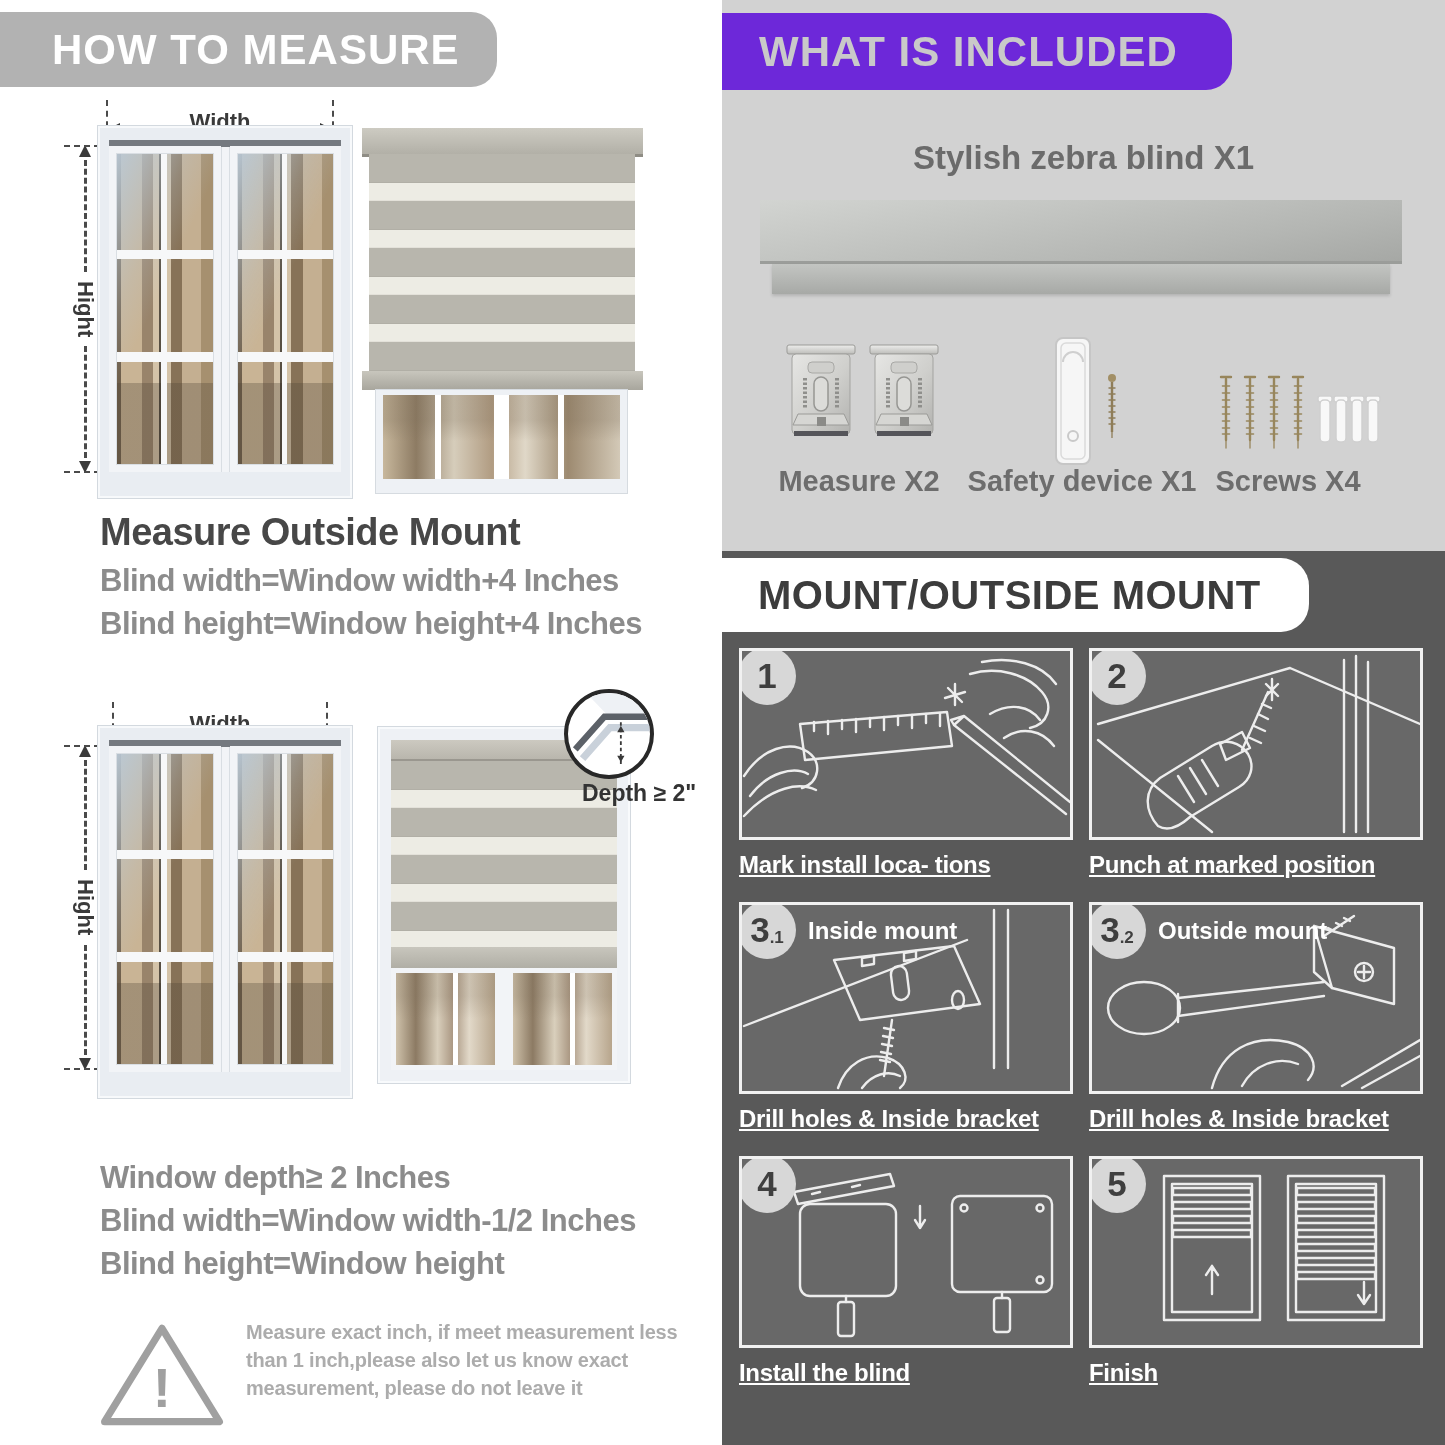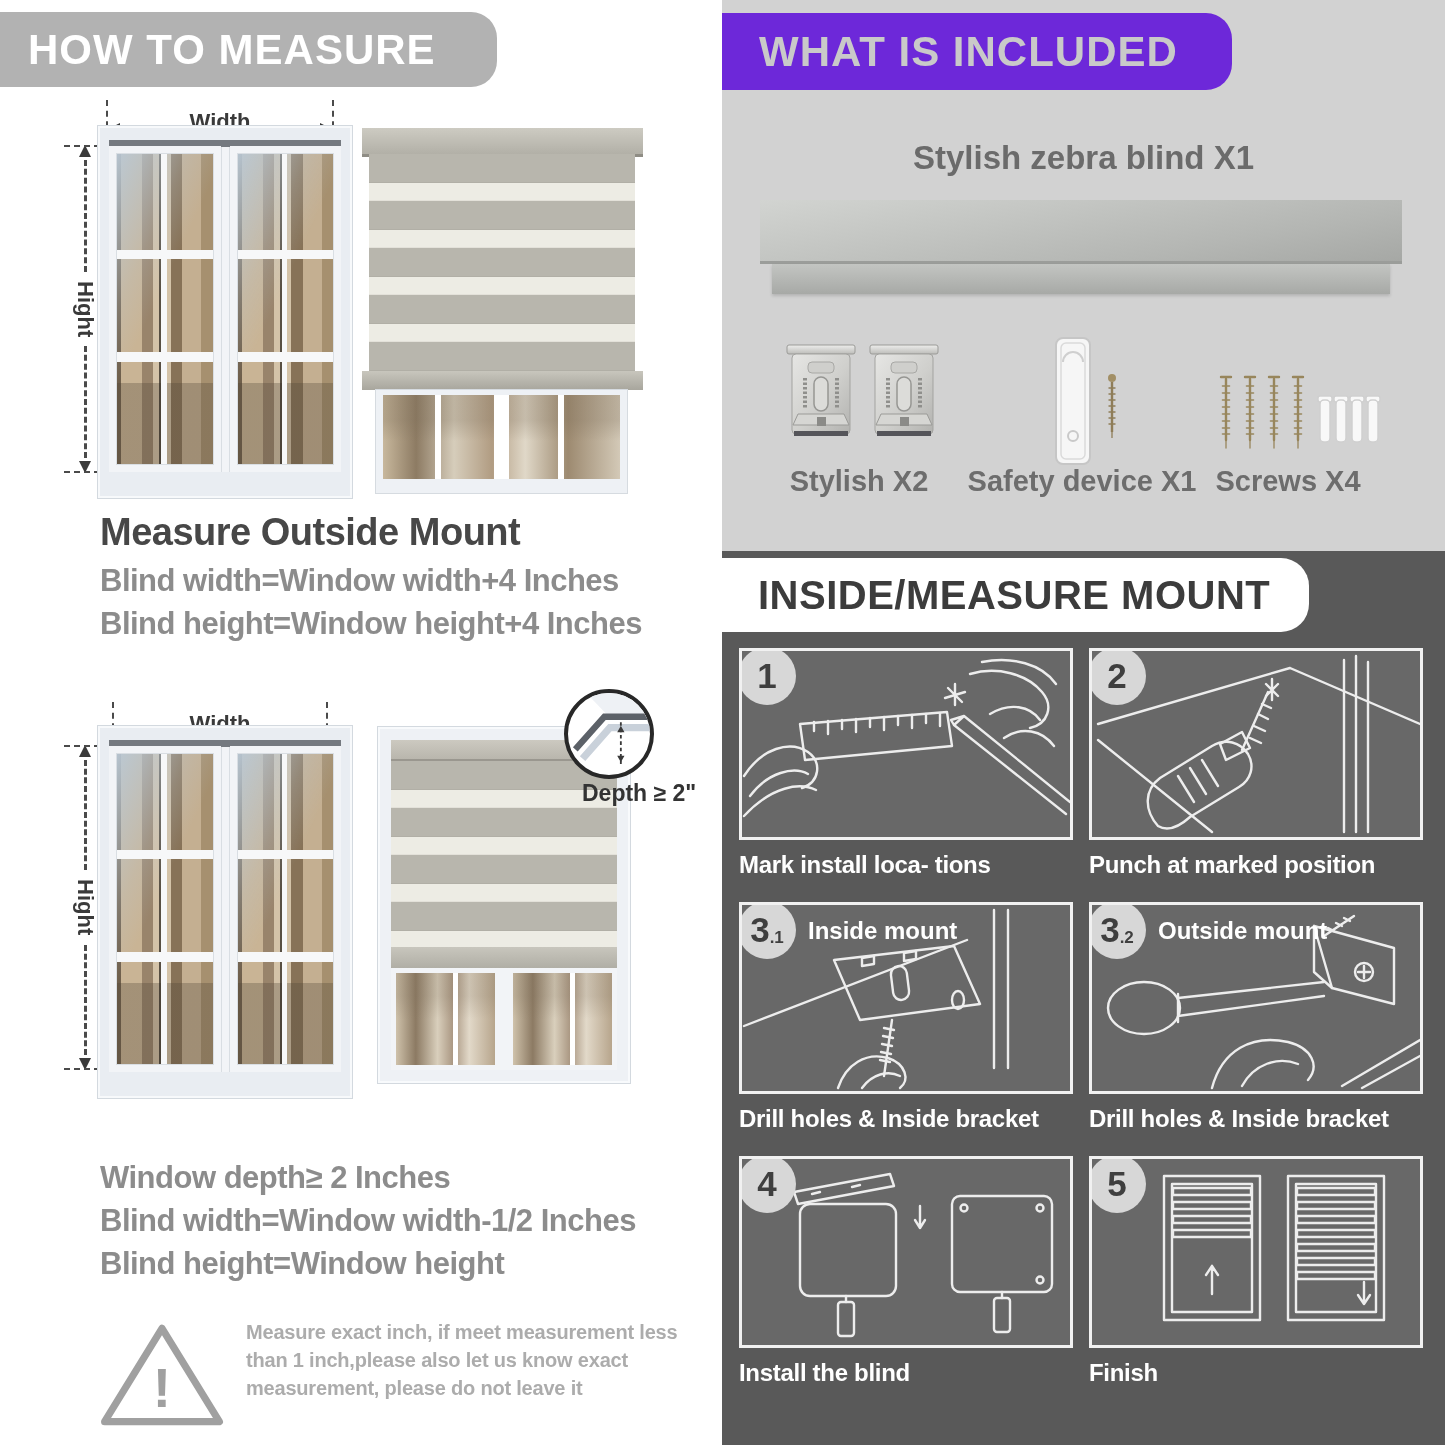--- a/index.html
+++ b/index.html
@@ -4,21 +4,21 @@
 <style>
   html,body{margin:0;padding:0;background:#fff;}
   .page{position:relative;width:1445px;height:1445px;background:#fff;overflow:hidden;
         font-family:"Liberation Sans",sans-serif;}
   .abs{position:absolute;}
 
   
   .left-half{position:absolute;left:0;top:0;width:722px;height:1445px;background:#fff;}
   .banner-how{position:absolute;left:0;top:12px;width:497px;height:75px;background:#b2b2b2;
               border-radius:0 26px 26px 0;color:#fff;font-size:42px;font-weight:700;
-              line-height:75px;padding-left:28px;letter-spacing:1px;box-sizing:border-box;}
+              line-height:75px;padding-left:52px;letter-spacing:1px;box-sizing:border-box;}
 
   .sec-title{position:absolute;font-size:38px;font-weight:700;color:#474747;letter-spacing:-.5px;text-align:center;}
   .formula{position:absolute;font-size:31px;font-weight:700;color:#8c8c8c;letter-spacing:-.5px;}
 
   
   .harrow{position:absolute;height:30px;}
   .harrow .vtick{position:absolute;top:0;bottom:-8px;border-left:2px dashed #4a4a4a;}
   .harrow .vtick.l{left:0}.harrow .vtick.r{right:0}
   .harrow .hline{position:absolute;left:2px;right:2px;top:9px;display:flex;align-items:flex-end;}
   .tri{width:0;height:0;flex:none;}
@@ -102,21 +102,21 @@
        border-radius:0 28px 28px 0;color:#3c3c3c;font-size:40px;font-weight:700;line-height:74px;
        padding-left:36px;box-sizing:border-box;letter-spacing:.5px;}
 
   .panel{position:absolute;width:334px;}
   .pimg{height:186px;border:3px solid #f1f1f1;background:#686868;position:relative;overflow:hidden;box-sizing:content-box;}
   .badge{position:absolute;top:-4px;left:-4px;width:58px;height:58px;background:#d7d7d7;border-radius:50%;
          display:flex;align-items:center;justify-content:center;color:#3f3f3f;z-index:2;}
   .bnum{font-size:35px;font-weight:700;line-height:1;margin-top:-2px;}
   .bsub{font-size:17px;font-weight:700;line-height:1;margin-top:14px;}
   .plab{position:absolute;top:12px;left:66px;color:#fff;font-weight:700;font-size:24px;z-index:2;white-space:nowrap;}
-  .pcap{margin-top:11px;color:#fff;font-weight:700;font-size:24px;letter-spacing:-.3px;white-space:nowrap;}
+  .pcap{margin-top:11px;color:#fff;font-weight:700;font-size:24px;letter-spacing:-.3px;white-space:nowrap;text-decoration:underline;}
   svg.art{position:absolute;inset:0;width:100%;height:100%;}
   svg.art path,svg.art rect,svg.art circle,svg.art ellipse{stroke:#ededed;stroke-width:2.4;fill:none;
        stroke-linecap:round;stroke-linejoin:round;}
   svg.art .fillbar{fill:#cfcfcf;stroke:none;}
 </style>
 </head>
 <body>
 
 <div class="page">
 
@@ -321,27 +321,27 @@
             <rect x="106" y="28" width="10" height="42" rx="4"></rect>
           <rect x="120" y="24" width="14" height="6" rx="2"></rect>
             <rect x="122" y="28" width="10" height="42" rx="4"></rect>
           <rect x="136" y="24" width="14" height="6" rx="2"></rect>
             <rect x="138" y="28" width="10" height="42" rx="4"></rect>
           <rect x="152" y="24" width="14" height="6" rx="2"></rect>
             <rect x="154" y="28" width="10" height="42" rx="4"></rect>
         </g>
       </svg>
 
-      <div class="item-label" style="left:137px;">Stylish X2</div>
+      <div class="item-label" style="left:137px;">Measure X2</div>
       <div class="item-label" style="left:360px;">Safety device X1</div>
       <div class="item-label" style="left:566px;">Screws X4</div>
     </div>
 
     <div class="dark-area"></div>
-    <div class="banner-mount">INSIDE/MEASURE MOUNT</div>
+    <div class="banner-mount">MOUNT/OUTSIDE MOUNT</div>
 
     <div class="panel" style="left:17px;top:648px;">
       <div class="pimg">
         <span class="badge">
             <span class="bnum">1</span>
             <span class="bsub"></span>
           </span>
         <svg class="art" viewBox="0 0 328 180">
           <path d="M58,70 L205,58 L210,92 L63,106 Z"></path>
           <path d="M72,68 v9 M86,67 v13 M100,66 v9 M114,65 v13 M128,64 v9 M142,63 v13 M156,62 v9 M170,61 v13 M184,60 v9 M198,59 v13"></path>

